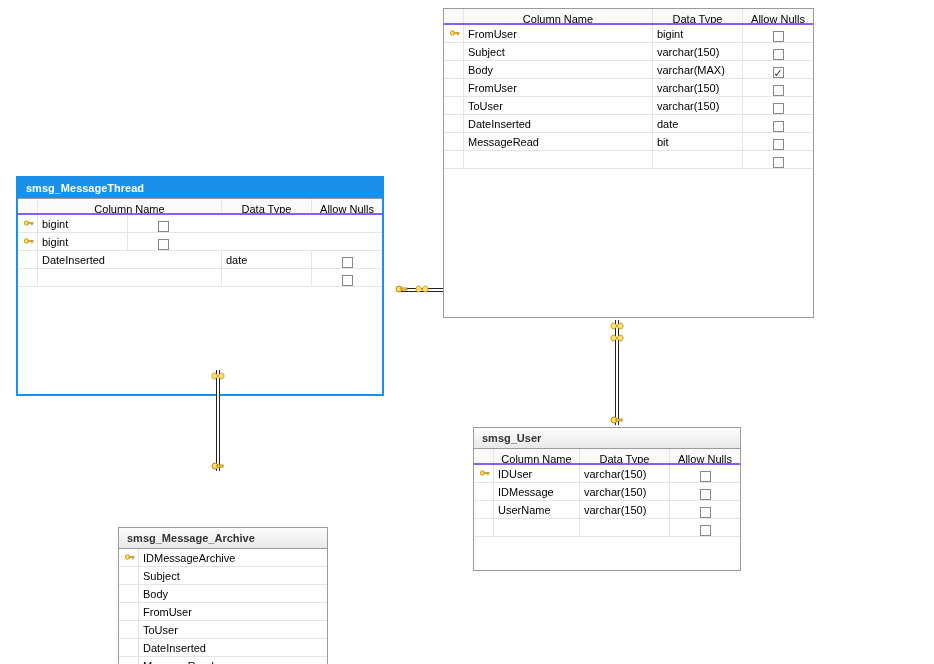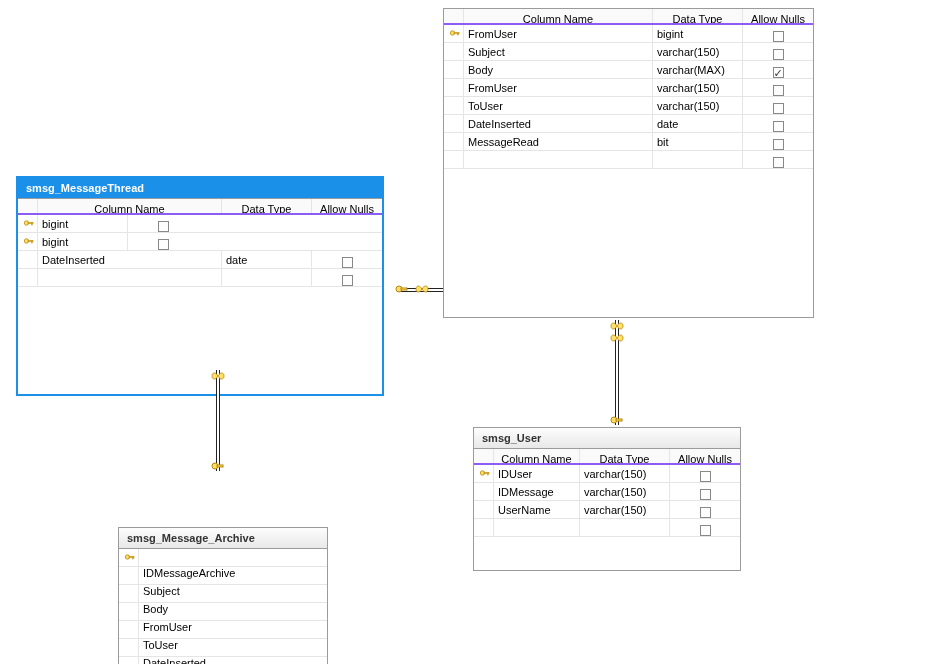--- a/index.html
+++ b/index.html
@@ -75,21 +75,21 @@
     content: "✓";
     position: absolute;
     top: -4px; left: 0px;
     font-size: 11px;
     color: #333;
   }
   .pad-body { background: #fff; }
   
   .simple-row { display: flex; border-bottom: 1px solid #e5e5e5; height: 18px; line-height: 18px; }
   .simple-key { width: 20px; flex: 0 0 20px; border-right: 1px solid #e5e5e5; text-align: center; }
-  .simple-name { flex: 1 1 0; padding: 15px 4px; }
+  .simple-name { flex: 1 1 0; padding: 0 4px; }
   .vline { position: absolute; border-left: 1px solid #222; border-right: 1px solid #222; width: 4px; background: #fff; }
   .hline { position: absolute; border-top: 1px solid #222; border-bottom: 1px solid #222; height: 4px; background: #fff; }
   .endcap, .keycap {
     position: absolute;
     width: 14px; height: 14px;
   }
   .endcap svg, .keycap svg { display: block; }
   
   .selected { border: 2px solid #1a90e8; }
 </style>

